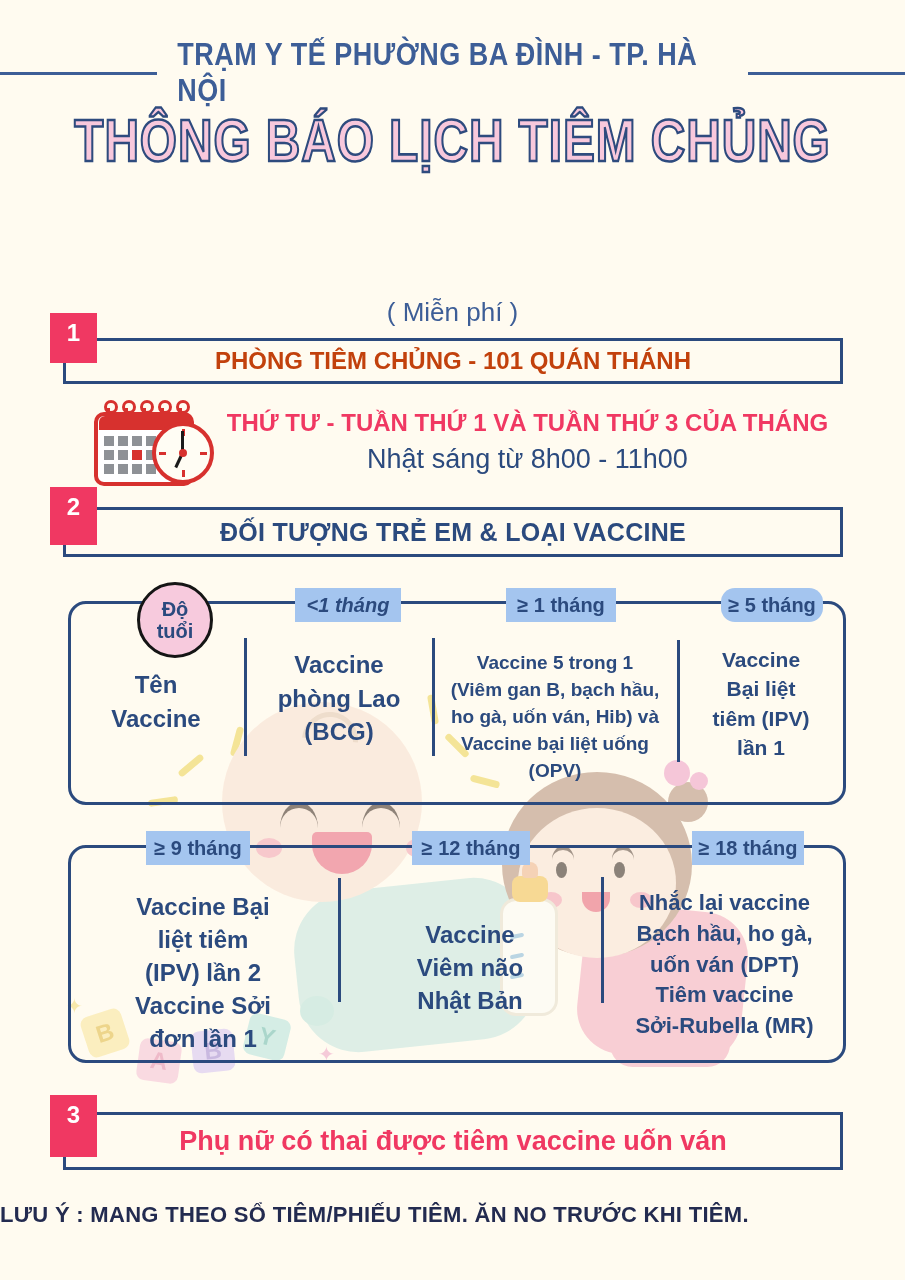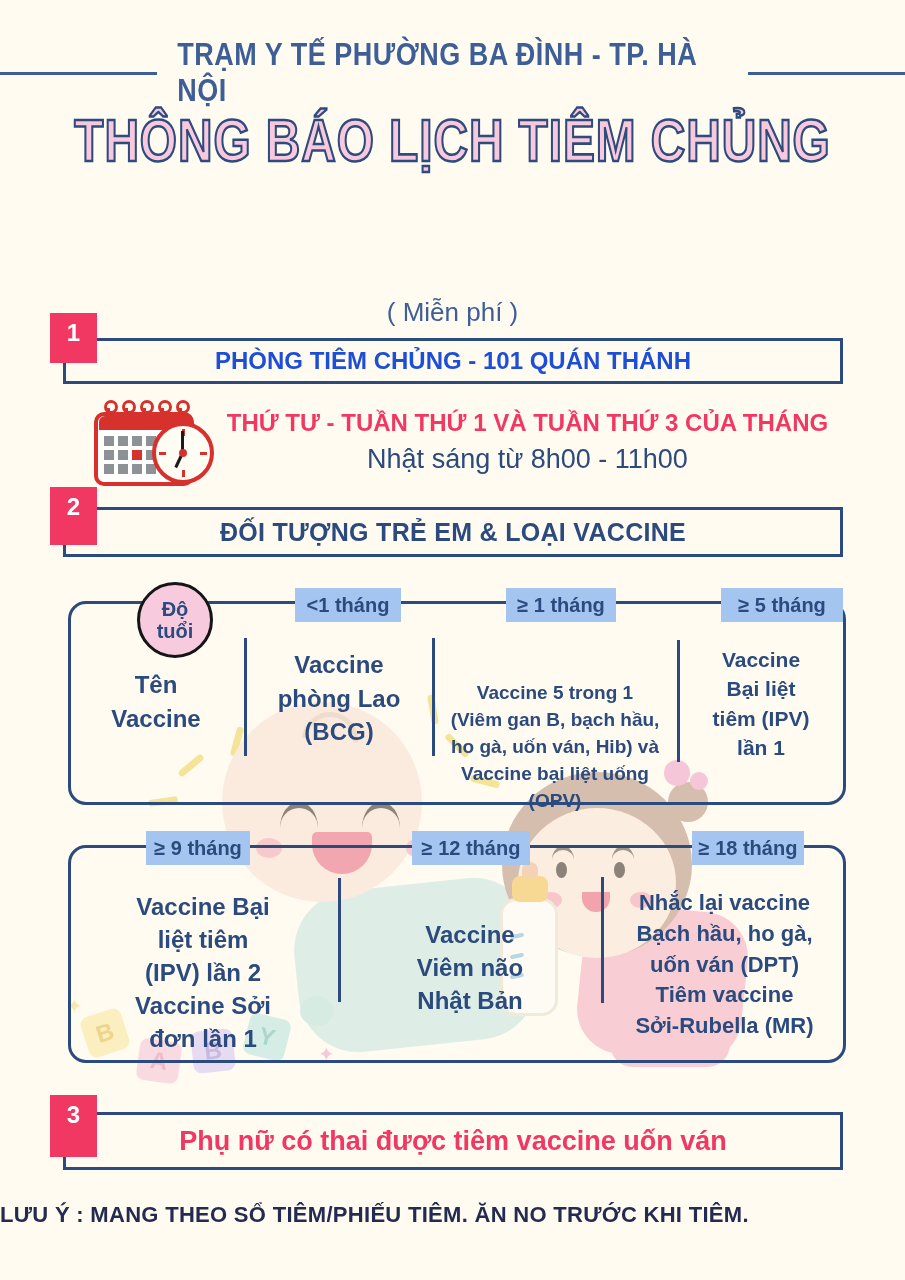--- a/index.html
+++ b/index.html
@@ -19,21 +19,21 @@
   
   .badge{position:absolute;left:50px;width:47px;background:#F03862;color:#fff;font-weight:bold;font-size:24px;
     display:flex;align-items:flex-start;justify-content:center;padding-top:6px;box-sizing:border-box;z-index:4;}
   .badge1{top:313px;height:50px;}
   .badge2{top:487px;height:58px;}
   .badge3{top:1095px;height:62px;}
   .sbox{position:absolute;left:63px;width:780px;border:3px solid #2B4A7E;display:flex;align-items:center;justify-content:center;box-sizing:border-box;z-index:3;}
   .box1{top:338px;height:46px;}
   .box2{top:507px;height:50px;}
   .box3{top:1112px;height:58px;}
-  .box1-text{font-size:24px;font-weight:bold;color:#1d4ed8;}
+  .box1-text{font-size:24px;font-weight:bold;color:#c2410c;}
   .box2-text{font-size:25px;font-weight:bold;color:#2B4A7E;letter-spacing:.3px;}
   .box3-text{font-size:27px;font-weight:bold;color:#F03862;}
 
   
   .sched-days{position:absolute;left:225px;top:409px;width:605px;text-align:center;font-size:24px;font-weight:800;color:#F03862;z-index:2;}
   .sched-hours{position:absolute;left:225px;top:444px;width:605px;text-align:center;font-size:27px;font-weight:500;color:#2B4A7E;z-index:2;}
 
   
   .calendar{position:absolute;left:94px;top:396px;width:124px;height:94px;z-index:2;}
   .cal-body{position:absolute;left:0;top:16px;width:100px;height:74px;background:#fff;border:4px solid #D7312E;border-radius:10px;box-sizing:border-box;}
@@ -52,36 +52,36 @@
   .hand-hr{position:absolute;left:25px;top:11px;width:3px;height:16px;background:#1a1a1a;transform-origin:bottom center;transform:rotate(205deg);}
   .clock-dot{position:absolute;left:23px;top:23px;width:8px;height:8px;background:#D7312E;border-radius:50%;}
 
   
   .vtable{position:absolute;left:68px;width:778px;border:3px solid #2B4A7E;border-radius:18px;box-sizing:border-box;z-index:1;background:transparent;}
   .table1{top:601px;height:204px;}
   .table2{top:845px;height:218px;}
   .age-circle{position:absolute;left:137px;top:582px;width:76px;height:76px;border-radius:50%;background:#F7CADD;border:3px solid #151515;
     display:flex;align-items:center;justify-content:center;text-align:center;font-weight:bold;color:#2B4A7E;font-size:20px;line-height:1.12;white-space:pre-line;z-index:2;box-sizing:border-box;}
   .chip{position:absolute;height:34px;background:#A4C5EF;color:#2B4A7E;font-weight:bold;font-size:20px;display:flex;align-items:center;justify-content:center;z-index:2;}
-  .chip-a{left:295px;top:588px;width:106px;}
+  .chip-a{left:295px;top:588px;width:106px;font-style:italic;}
   .chip-b{left:506px;top:588px;width:110px;}
-  .chip-c{left:721px;top:588px;width:122px;}
+  .chip-c{left:721px;top:588px;width:102px;border-radius:14px;}
   .chip-d{left:146px;top:831px;width:104px;}
   .chip-e{left:412px;top:831px;width:118px;}
   .chip-f{left:692px;top:831px;width:112px;}
   .vline{position:absolute;width:3px;background:#2B4A7E;z-index:1;}
   .vl1{left:244px;top:638px;height:118px;}
   .vl2{left:432px;top:638px;height:118px;}
   .vl3{left:677px;top:640px;height:122px;}
   .vl4{left:338px;top:878px;height:124px;}
   .vl5{left:601px;top:877px;height:126px;}
   .cell{position:absolute;text-align:center;color:#2B4A7E;font-weight:bold;white-space:pre-line;z-index:1;}
   .t1c0{left:86px;top:668px;width:140px;font-size:24px;line-height:1.4;}
   .t1c1{left:264px;top:648px;width:150px;font-size:24px;line-height:1.4;}
-  .t1c2{left:442px;top:680px;width:226px;font-size:19px;line-height:1.42;}
+  .t1c2{left:442px;top:650px;width:226px;font-size:19px;line-height:1.42;}
   .t1c3{left:686px;top:645px;width:150px;font-size:21px;line-height:1.4;}
   .t2c0{left:103px;top:890px;width:200px;font-size:24px;line-height:1.38;}
   .t2c1{left:390px;top:918px;width:160px;font-size:24px;line-height:1.38;}
   .t2c2{left:612px;top:888px;width:225px;font-size:22px;line-height:1.4;}
 
   
   .footer-note{position:absolute;top:1202px;left:0;width:100%;text-align:left;font-size:22px;font-weight:800;color:#232B50;letter-spacing:.3px;z-index:2;}
 
   
   .decor{position:absolute;inset:0;z-index:0;opacity:.8;}

